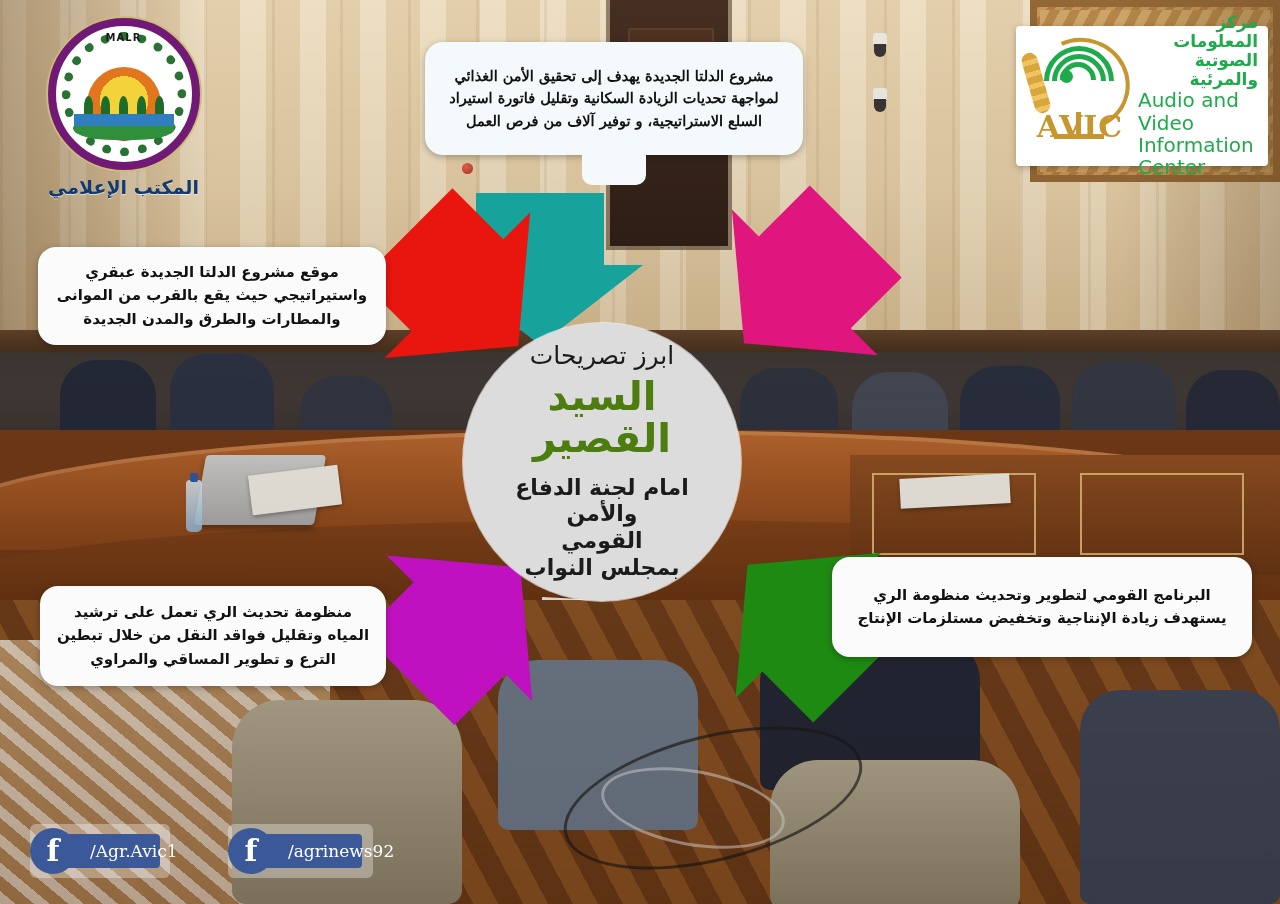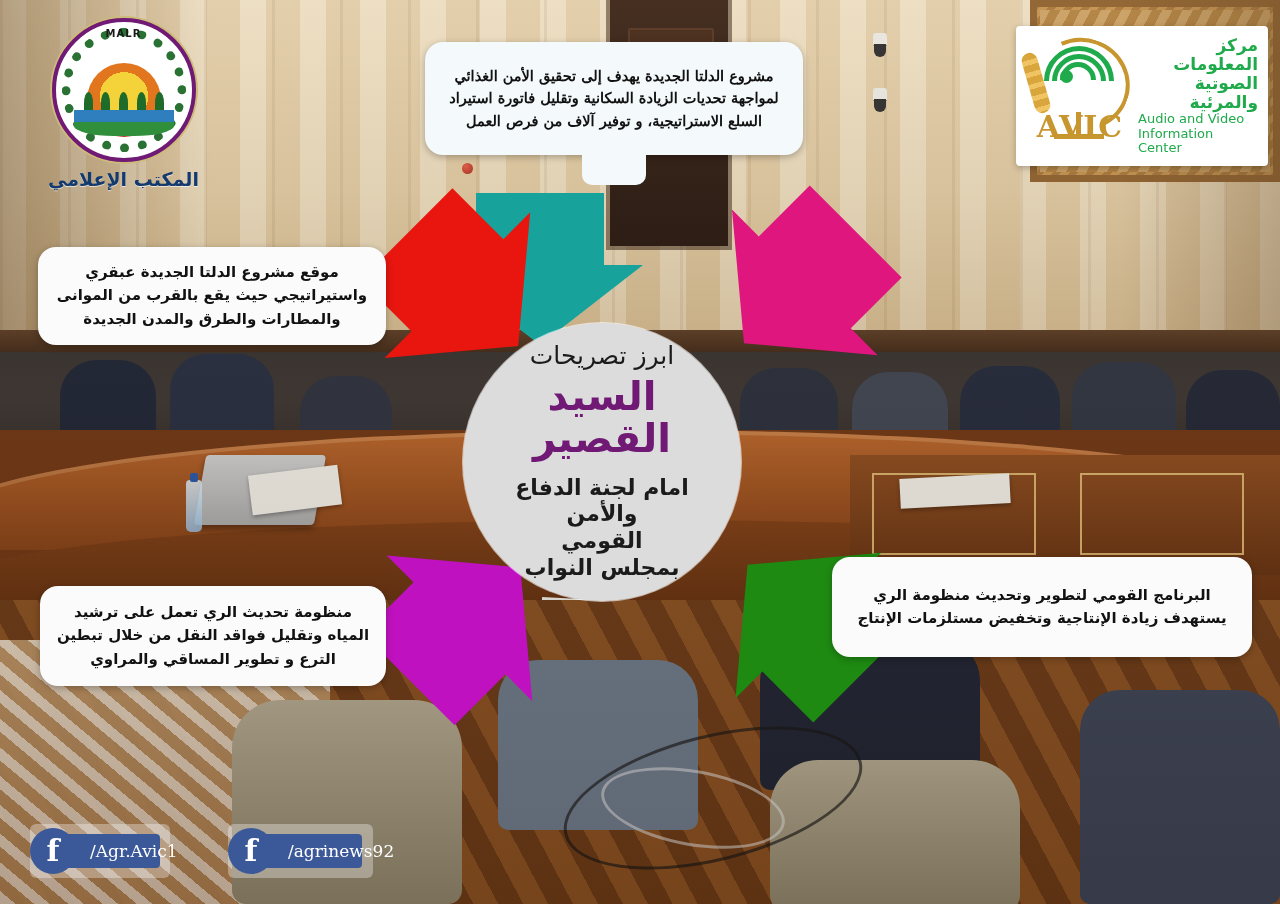--- a/index.html
+++ b/index.html
@@ -131,21 +131,21 @@
     border-radius:4px;box-shadow:0 4px 6px rgba(0,0,0,.4);}
   .paper{position:absolute;background:#f1efe8;box-shadow:0 2px 4px rgba(0,0,0,.35);}
 
   
   .grade{position:absolute;inset:0;
     background:linear-gradient(180deg,rgba(255,240,215,.06),rgba(30,15,5,.18));}
 
   
   .malr{position:absolute;left:36px;top:18px;width:175px;text-align:center;}
   .malr .seal{position:relative;width:136px;height:136px;margin:0 auto;border-radius:50%;
-    background:#fff;border:4px solid #701a75;box-shadow:0 0 0 2px #cdbb7a;overflow:hidden;}
+    background:#fff;border:8px solid #701a75;box-shadow:0 0 0 2px #cdbb7a;overflow:hidden;}
   .malr .wreath{position:absolute;inset:6px;border-radius:50%;
     border:9px dotted #1f6b2a;opacity:.95;}
   .malr .sun{position:absolute;left:50%;top:30%;transform:translateX(-50%);
     width:74px;height:74px;border-radius:50%;
     background:radial-gradient(circle at 50% 45%,#f4d23a 0 44%,#e2761f 44% 70%,#bb2f20 70% 100%);}
   .malr .field{position:absolute;left:18px;right:18px;bottom:22px;height:26px;border-radius:0 0 40% 40%;
     background:linear-gradient(180deg,#2f7fbe 0 45%,#2f8f3a 45% 100%);}
   .malr .ring-txt{position:absolute;left:0;right:0;top:7px;text-align:center;
     font:700 10px/1 "DejaVu Sans",sans-serif;color:#1a1a1a;letter-spacing:1px;}
   .malr .plants{position:absolute;left:28px;right:28px;bottom:44px;height:26px;
@@ -168,35 +168,35 @@
   .avic .dot{position:absolute;left:34px;top:34px;width:13px;height:13px;border-radius:50%;background:#1faa4b;}
   .avic .ring{position:absolute;left:8px;top:2px;width:88px;height:84px;border-radius:50%;
     border:4px solid #c8962f;border-left-color:transparent;border-bottom-color:transparent;
     transform:rotate(20deg);}
   .avic .stand{position:absolute;left:50px;top:76px;width:5px;height:24px;background:#c8962f;}
   .avic .base{position:absolute;left:28px;top:98px;width:50px;height:5px;background:#c8962f;}
   .avic .avic-word{position:absolute;left:8px;top:76px;width:92px;text-align:center;
     font:700 30px/1 "DejaVu Serif",serif;color:#c8962f;letter-spacing:1px;}
   .avic .txt{flex:1;line-height:1.12;}
   .avic .ar{direction:rtl;color:#1faa4b;font-weight:700;font-size:17px;}
-  .avic .en{color:#1faa4b;font-size:13px;}
+  .avic .en{color:#1faa4b;font-size:20px;}
 
   
   .arrow{position:absolute;}
   .arrow svg{display:block;overflow:visible;}
 
   
   .hub{
     position:absolute;left:463px;top:323px;width:278px;height:278px;border-radius:50%;
     background:#dcdcdc;display:flex;flex-direction:column;align-items:center;justify-content:center;
     direction:rtl;text-align:center;padding:4px 18px;box-sizing:border-box;
     box-shadow:0 0 0 1px rgba(255,255,255,.6);
   }
   .hub .l1{font-size:25px;font-weight:400;color:#1b1b1b;line-height:1.15;}
-  .hub .l2{font-size:40px;font-weight:700;color:#701a75;line-height:1.05;margin:4px 0 16px;}
+  .hub .l2{font-size:40px;font-weight:700;color:#4d7c0f;line-height:1.05;margin:4px 0 16px;}
   .hub .l3{font-size:22px;font-weight:700;color:#1b1b1b;line-height:1.2;}
   .hub .l4{font-size:22px;font-weight:700;color:#1b1b1b;line-height:1.25;margin-top:0;}
 
   
   .callout{
     position:absolute;background:#fbfbfb;border-radius:18px;
     direction:rtl;text-align:center;color:#111;font-weight:700;
     box-shadow:0 2px 7px rgba(0,0,0,.28);
     display:flex;align-items:center;justify-content:center;
     padding:10px 14px;box-sizing:border-box;line-height:1.55;

